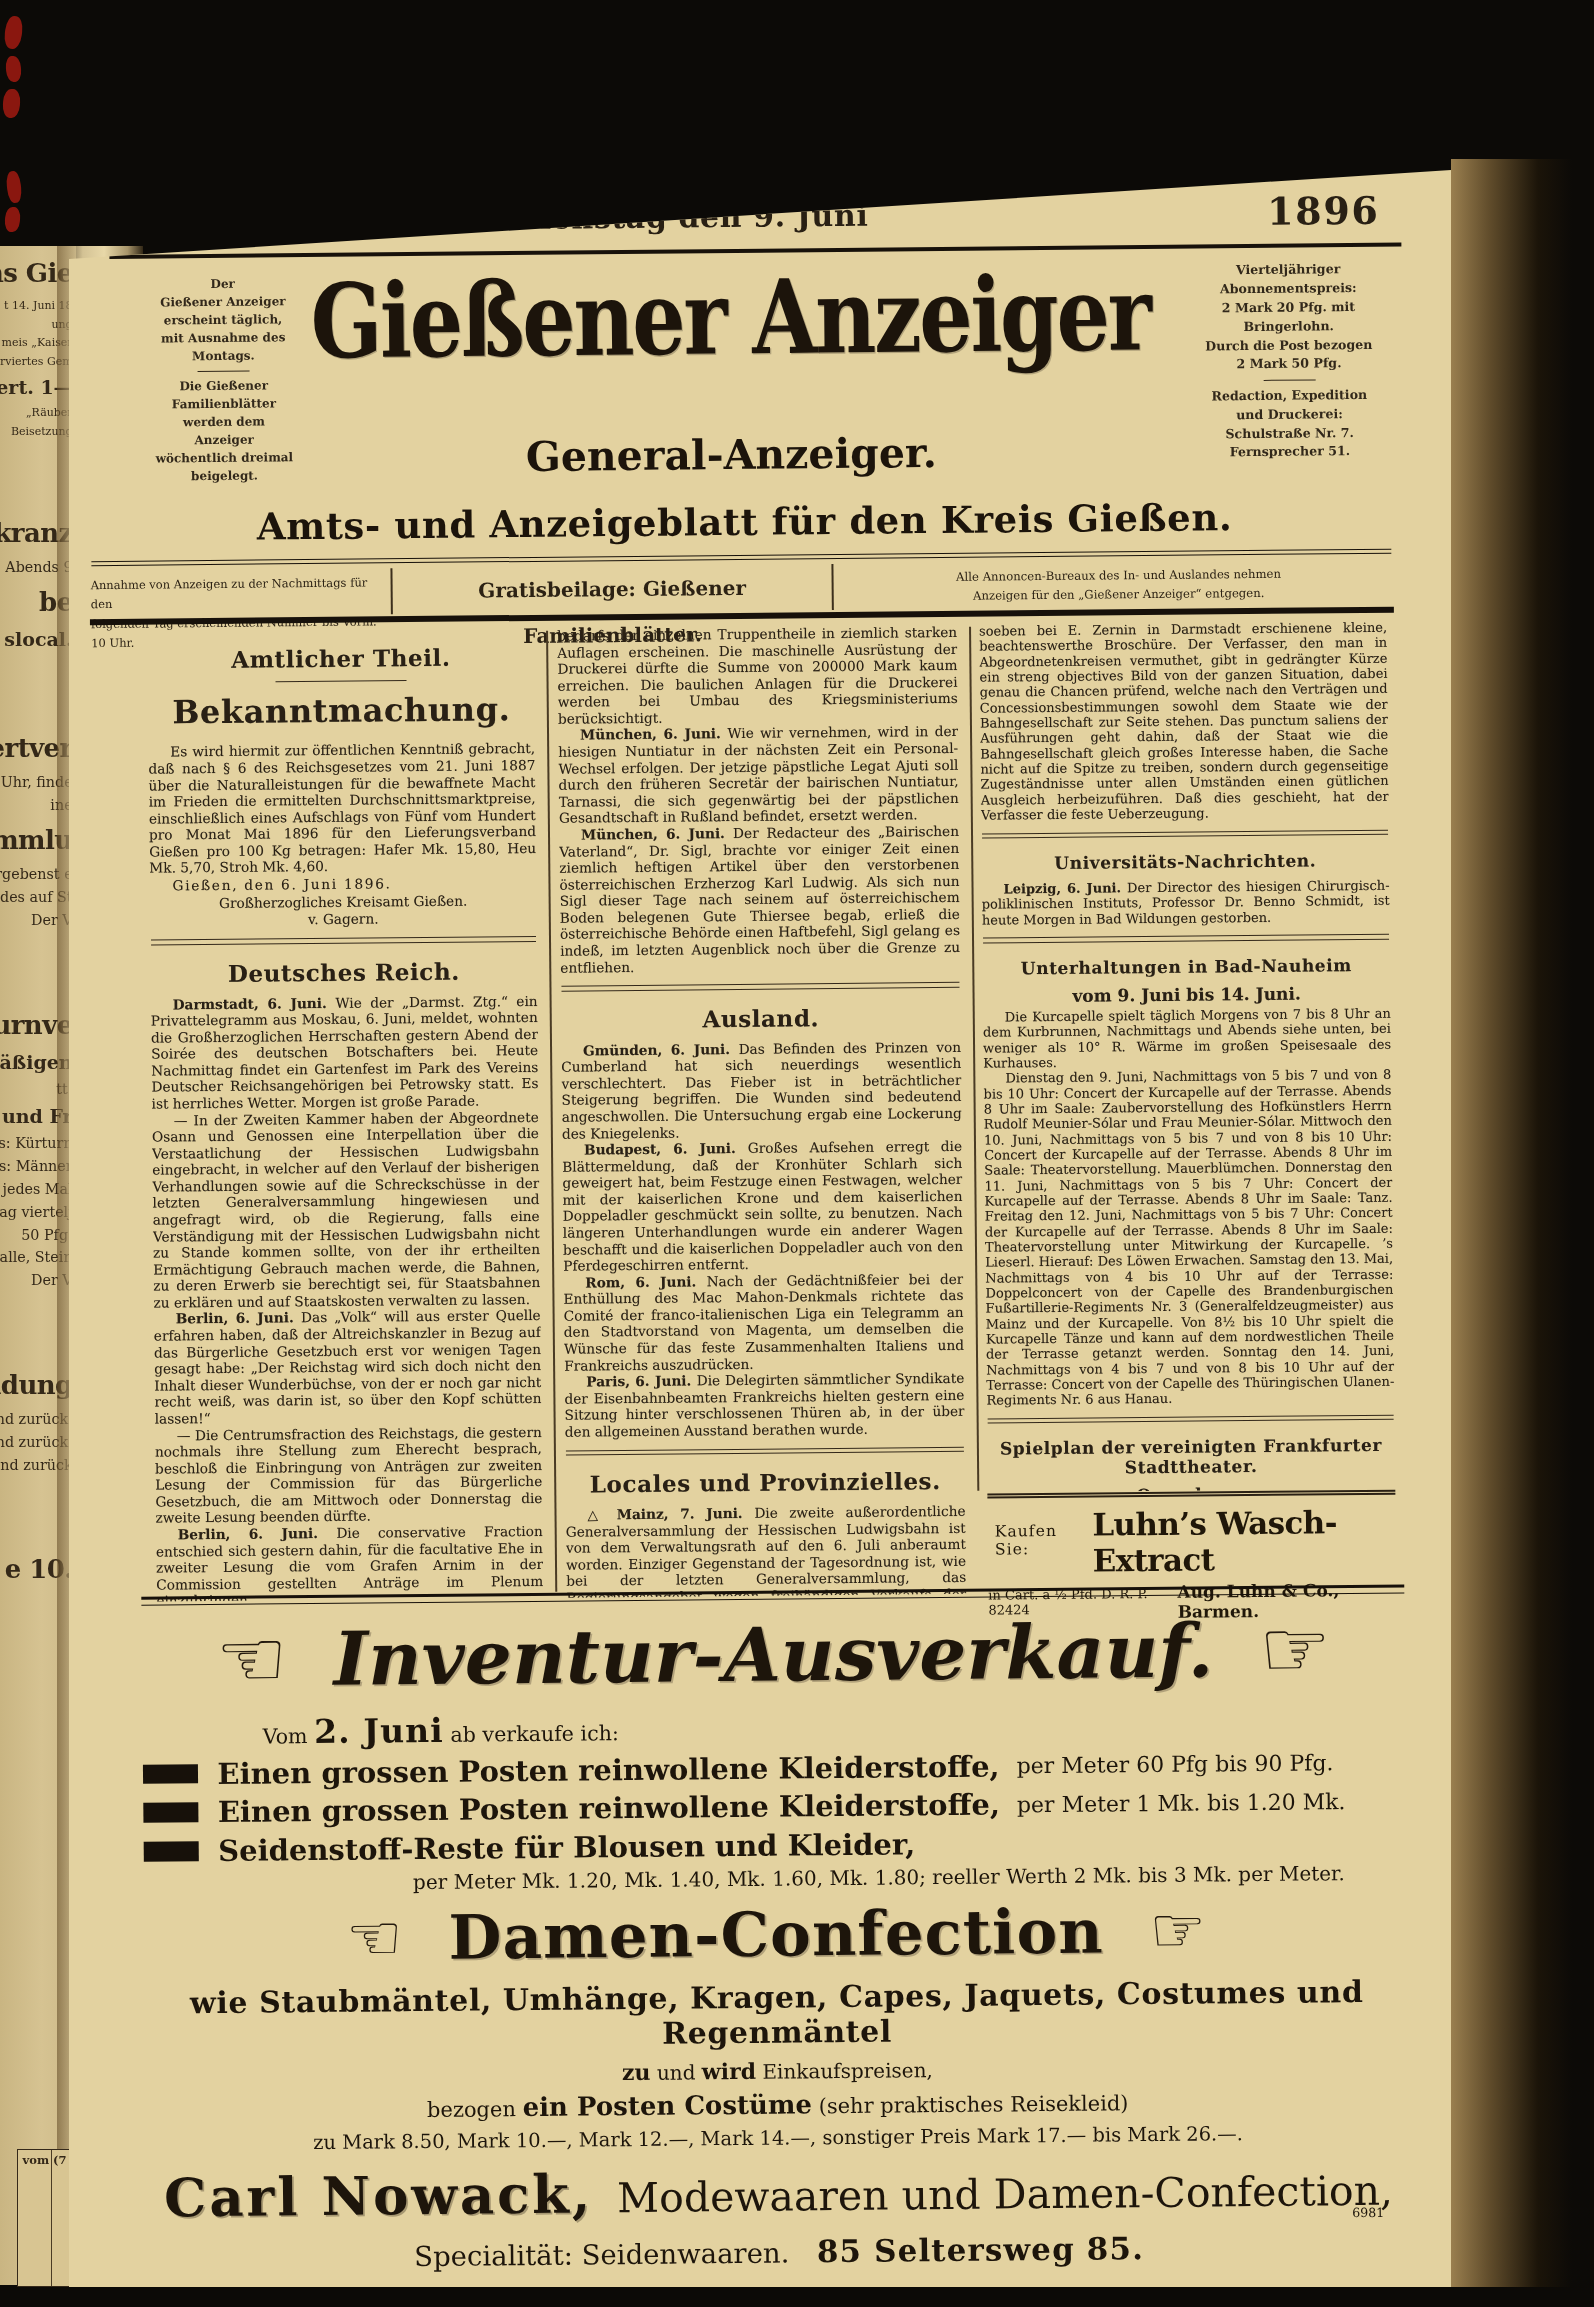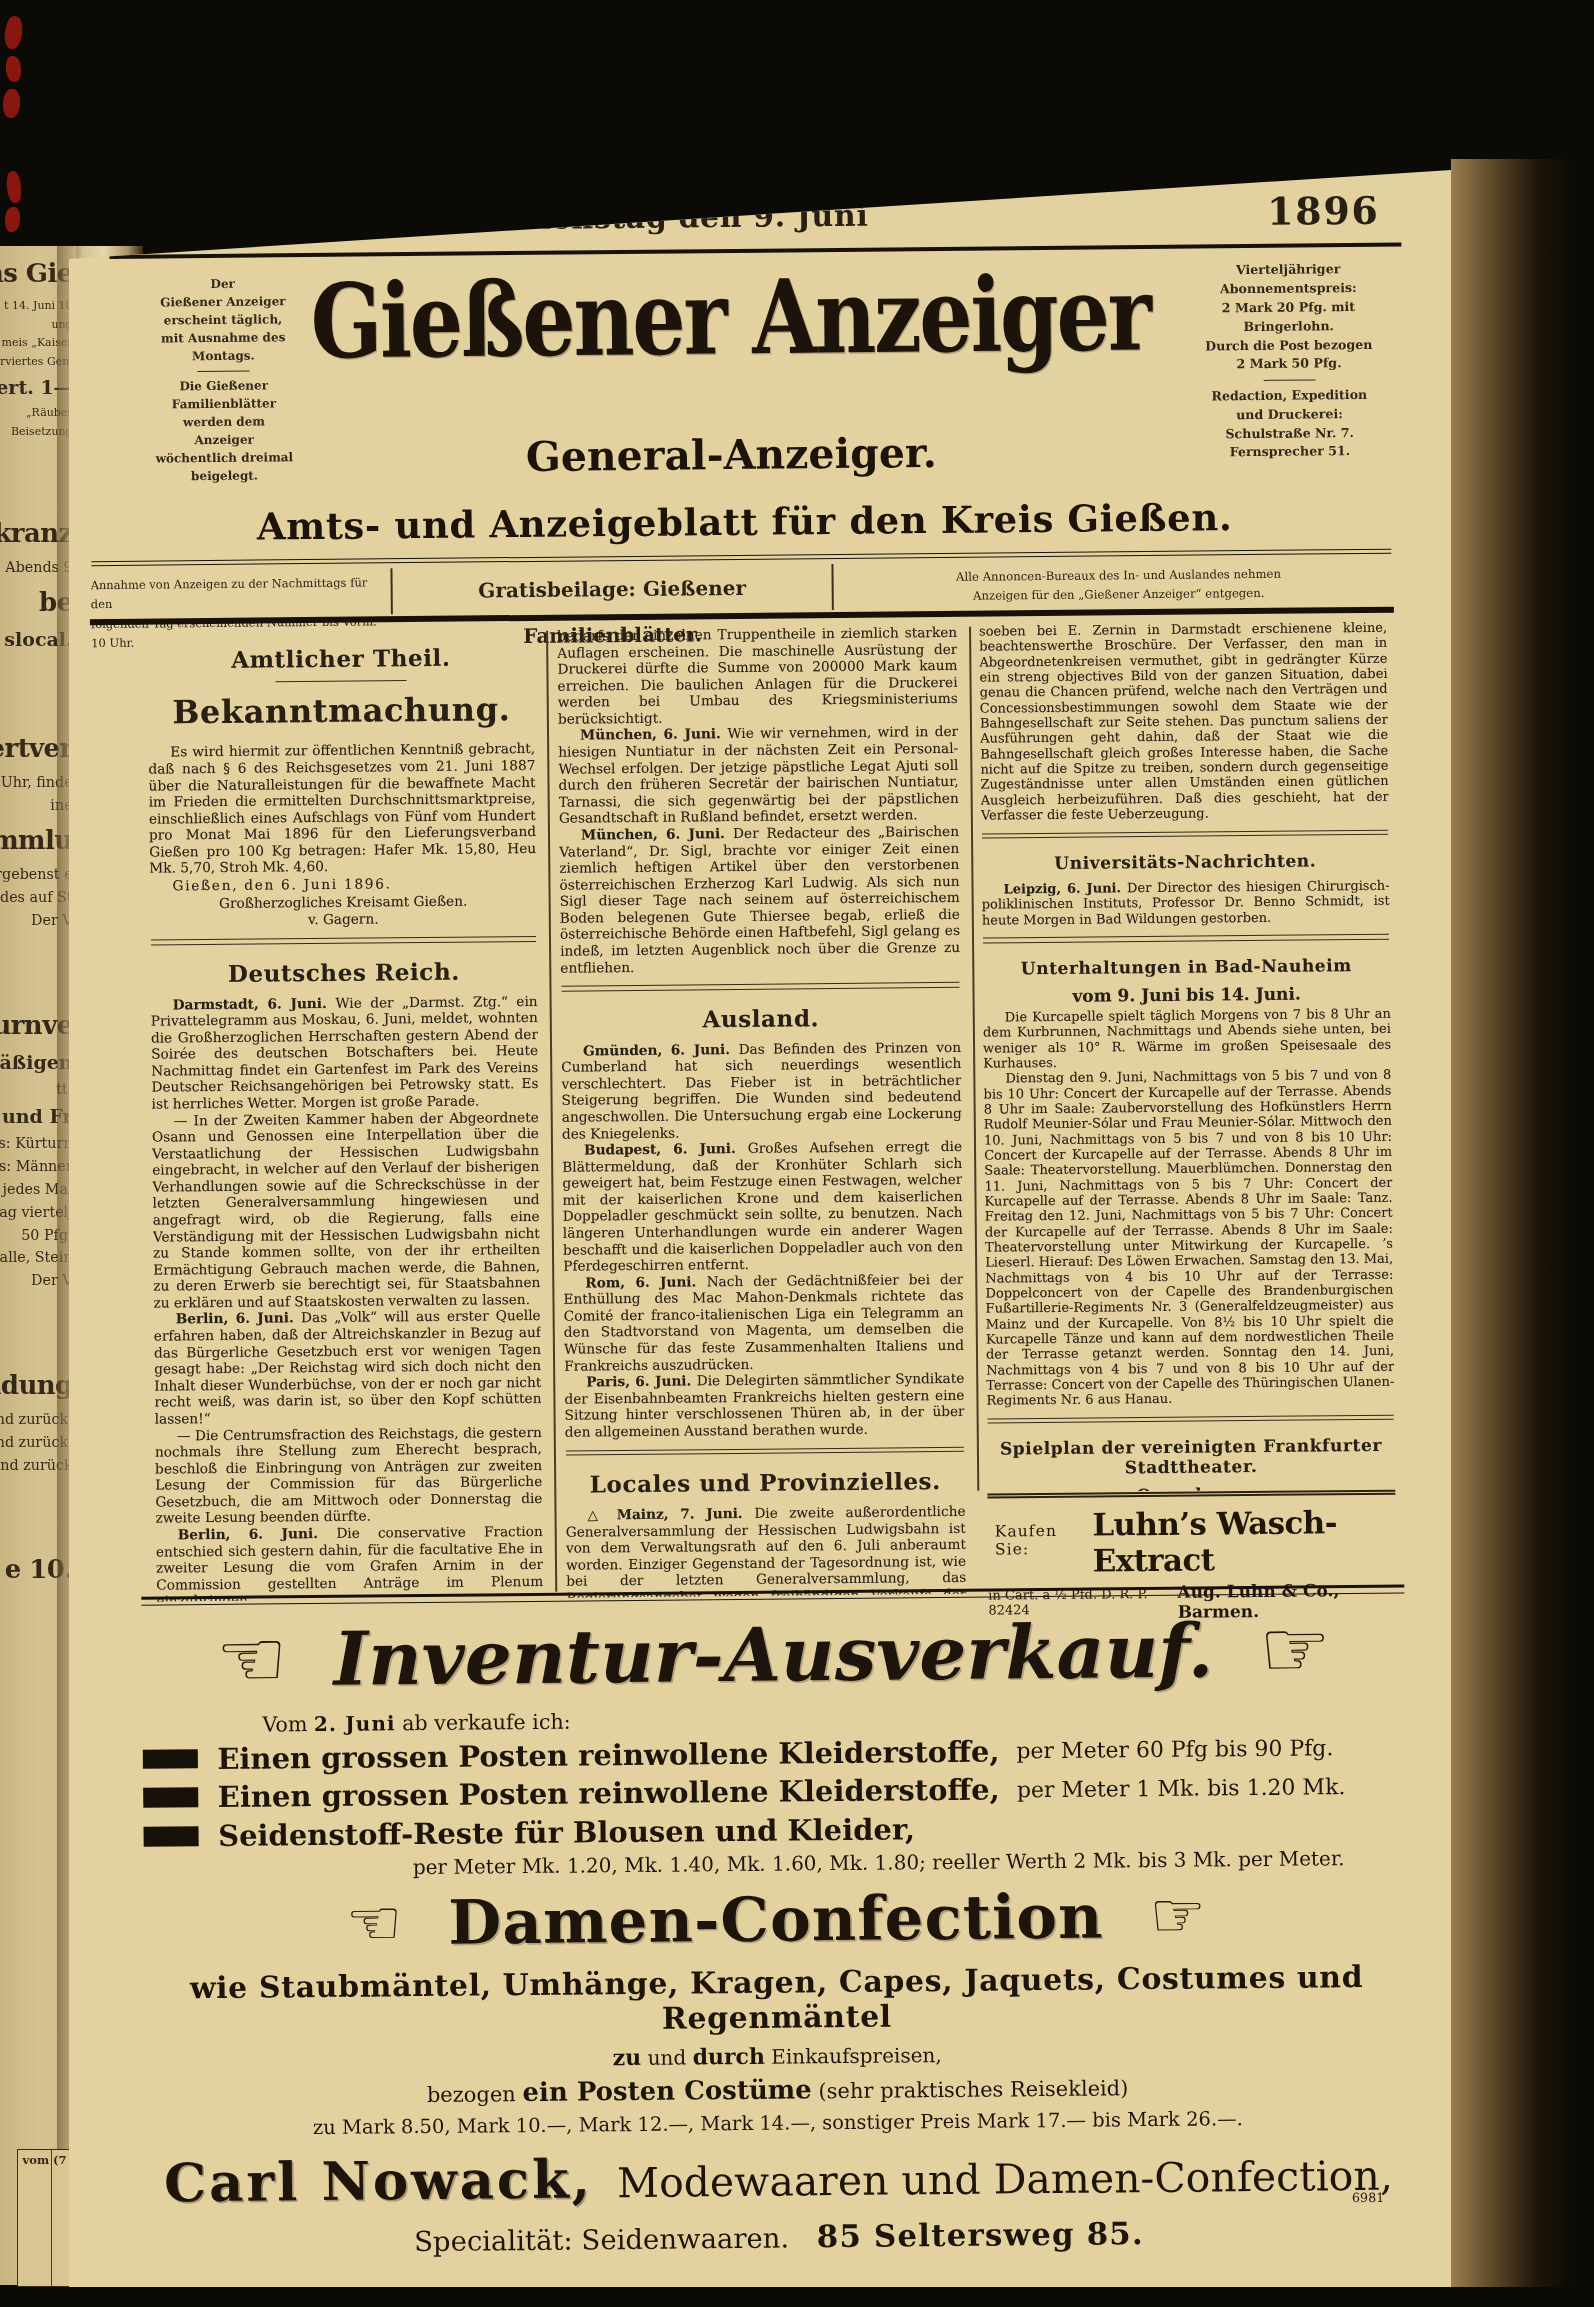--- a/index.html
+++ b/index.html
@@ -129,21 +129,21 @@
 
   
   .sale-ad{position:absolute;left:57px;top:1591px;width:1263px;color:#1d150b;}
   .ad-toprule{height:5.2px;border-top:3.4px solid #17110a;border-bottom:1.7px solid #17110a;margin-bottom:11.5px;}
   .ad-title-row{display:flex;justify-content:center;align-items:center;gap:46px;}
   .hand{font-family:"DejaVu Sans","Liberation Sans",sans-serif;font-size:80px;line-height:1;color:#241a0e;}
   .hand.small{font-size:63px;}
   .ad-title{font-size:74px;font-weight:bold;font-style:italic;letter-spacing:0px;
             text-shadow:1.7px 1.7px 0 rgba(30,21,11,.25);}
   .ad-intro{margin:10.3px 0 4.6px 120px;font-size:20.6px;}
-  .ad-intro b{font-size:20px;letter-spacing:1.1px;}
+  .ad-intro b{font-size:33px;letter-spacing:1.1px;}
   .ad-item{display:flex;align-items:center;margin:4.6px 0;white-space:nowrap;}
   .ink-bar{width:55px;height:19.5px;background:#17110a;margin-right:19.5px;flex:none;}
   .ad-item-bold{font-size:29px;font-weight:bold;}
   .ad-item-norm{font-size:22px;margin-left:17px;}
   .ad-price-line{margin:3.4px 0 5.7px 269px;font-size:20px;}
   .ad-sec2-row{display:flex;justify-content:center;align-items:center;gap:46px;margin-top:8px;}
   .ad-sec2-title{font-size:61px;font-weight:bold;letter-spacing:1.1px;
                  text-shadow:1.7px 1.7px 0 rgba(30,21,11,.25);}
   .ad-line1{text-align:center;font-size:30px;font-weight:bold;margin-top:9.2px;letter-spacing:0.6px;}
   .ad-line2{text-align:center;font-size:20px;margin-top:8px;}
@@ -439,21 +439,21 @@
           <span class="hand small">☜</span>
           <span class="ad-sec2-title">Damen-Confection</span>
           <span class="hand small">☞</span>
         </div>
 
         <div class="ad-line1">wie Staubmäntel, Umhänge, Kragen, Capes, Jaquets, Costumes und Regenmäntel</div>
 
         <div class="ad-line2">
           <b>zu</b>
           <span>und</span>
-          <b>durch</b>
+          <b>wird</b>
           <span>Einkaufspreisen,</span>
         </div>
 
         <div class="ad-line3">
           <span>bezogen</span>
           <b>ein Posten Costüme</b>
           <span>(sehr praktisches Reisekleid)</span>
         </div>
 
         <div class="ad-line4">zu Mark 8.50, Mark 10.—, Mark 12.—, Mark 14.—, sonstiger Preis Mark 17.— bis Mark 26.—.</div>

